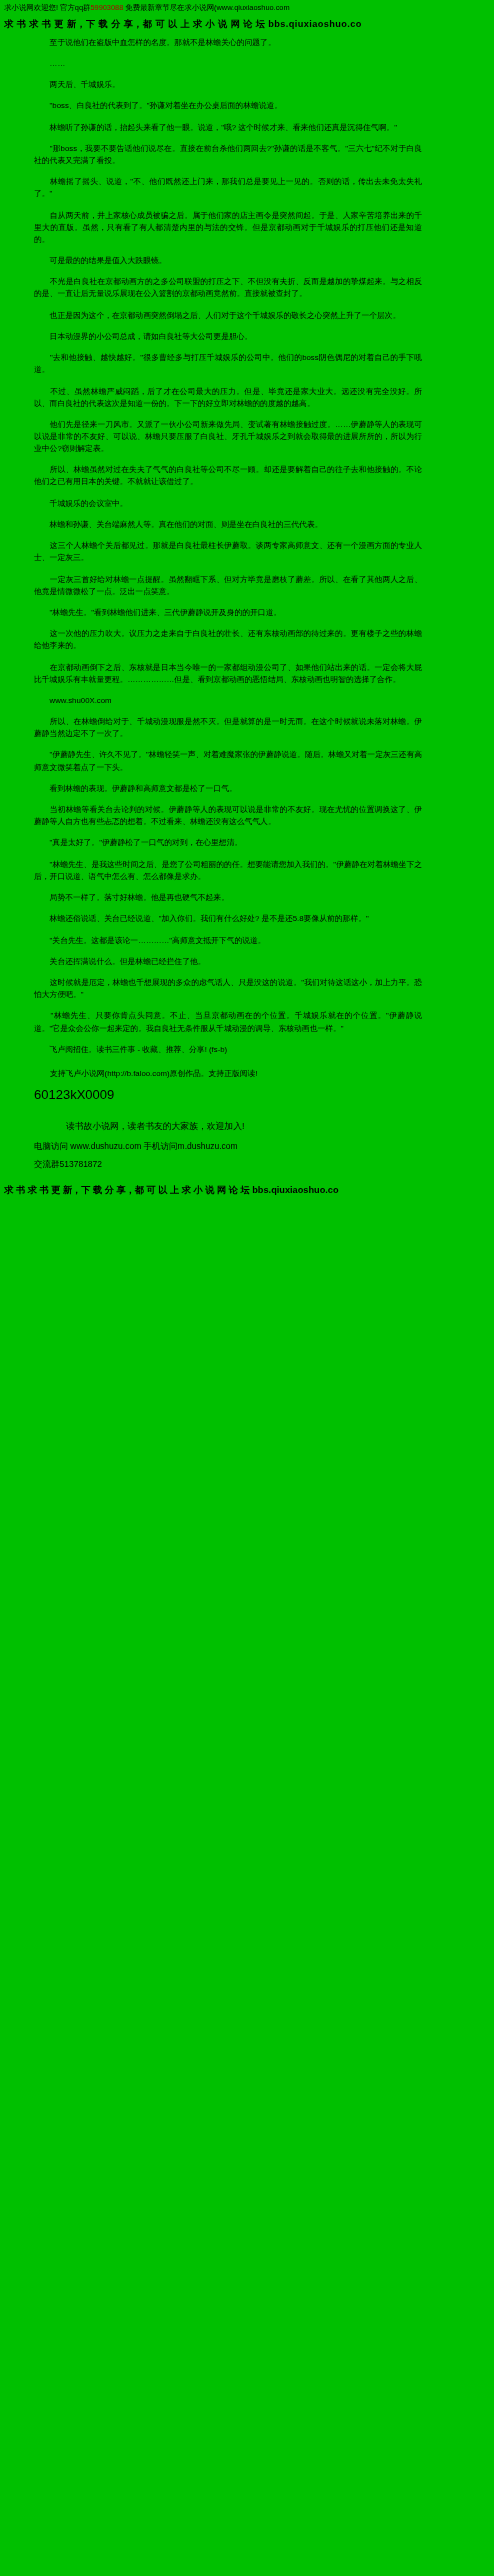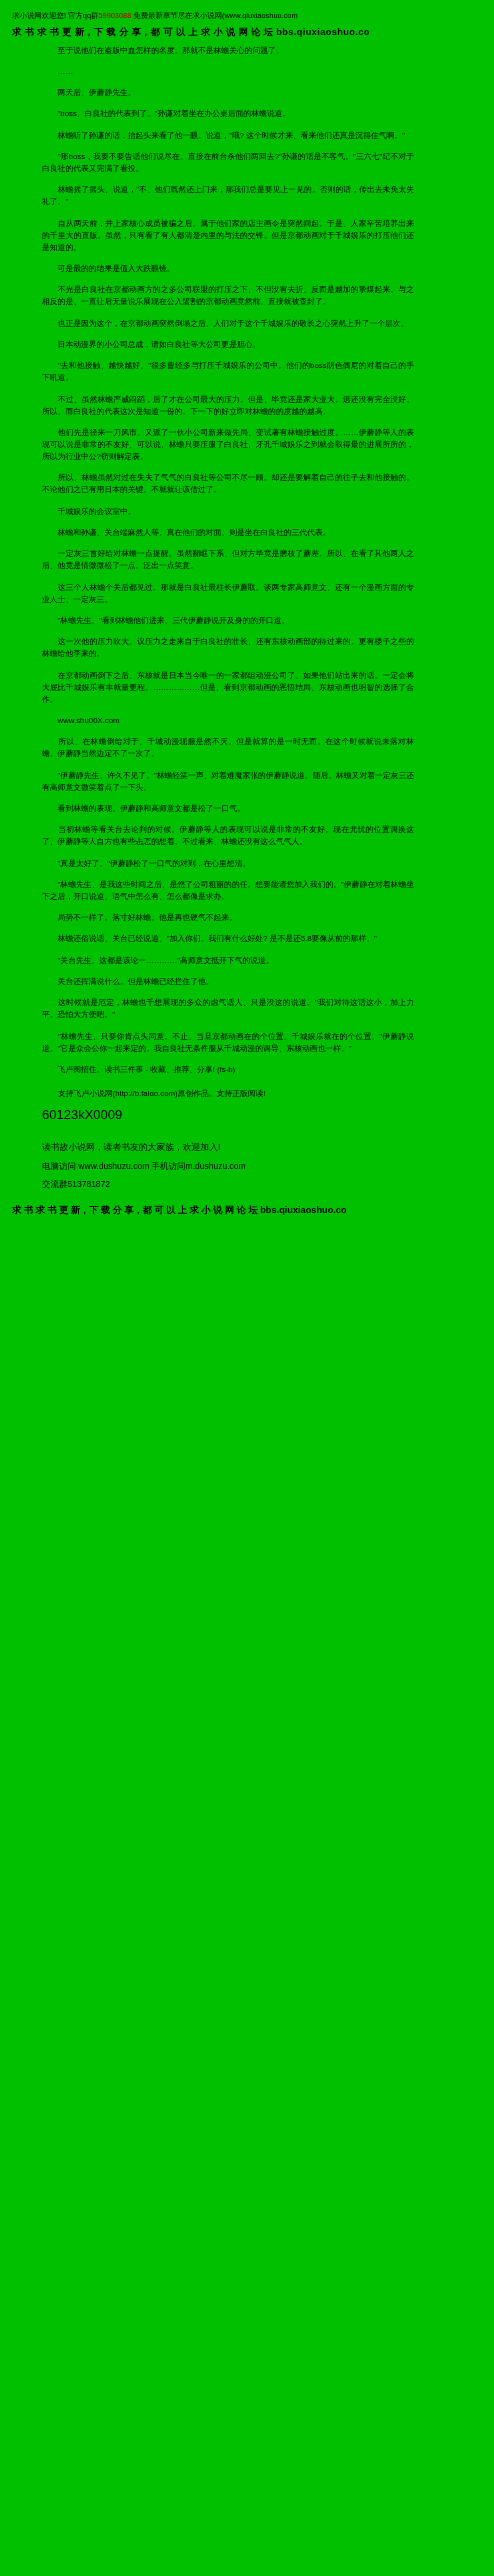--- a/index.html
+++ b/index.html
@@ -13,21 +13,21 @@
     color: #000000;
     font-size: 7.8px;
     line-height: 1.45;
   }
   .page {
     width: 464px;
     min-height: 2576px;
     background: #00c000;
     position: relative;
     box-sizing: border-box;
-    padding: 8px;
+    padding: 0;
   }
   .top-banner {
     font-size: 7.4px;
     color: #000;
     padding: 2.8px 4.2px 0 4.2px;
     white-space: nowrap;
     overflow: hidden;
   }
   .top-banner .red { color: #b00000; }
   .top-promo {
@@ -71,20 +71,21 @@
     padding: 4.2px 0 0 0;
   }
   .promo-box .pline {
     font-size: 8.5px;
     color: #000;
     margin: 0 0 6.4px 0;
   }
   .promo-box .pline.big {
     font-size: 8.8px;
     font-weight: normal;
+    margin-left: 32px;
   }
   .bottom-promo {
     font-size: 9.2px;
     font-weight: bold;
     color: #000;
     padding: 7px 4.2px 7px 4.2px;
     white-space: nowrap;
     overflow: hidden;
   }
 </style>
@@ -95,38 +96,38 @@
 
   <div class="top-banner">
     <span>求小说网欢迎您! 官方qq群</span><span class="red">59903088</span><span> 免费最新章节尽在求小说网(www.qiuxiaoshuo.com</span>
   </div>
 
   <div class="top-promo">求 书 求 书 更 新，下 载 分 享，都 可 以 上 求 小 说 网 论 坛  bbs.qiuxiaoshuo.co</div>
 
   <div class="body-wrap">
     <p class="para">　　至于说他们在盗版中血怎样的名度。那就不是林蟾关心的问题了。</p>
     <p class="para">　　……</p>
-    <p class="para">　　两天后、伊蘑静先生。</p>
+    <p class="para">　　两天后、千城娱乐。</p>
     <p class="para">　　"boss、白良社的代表到了。"孙谦对着坐在办公桌后面的林蟾说道。</p>
     <p class="para">　　林蟾听了孙谦的话，抬起头来看了他一眼。说道，"哦? 这个时候才来、看来他们还真是沉得住气啊。"</p>
     <p class="para">　　"那boss，我要不要告话他们说尽在。直接在前台杀他们两回去?"孙谦的话是不客气。"三六七"纪不对于白良社的代表又完满了看投。</p>
     <p class="para">　　林蟾摇了摇头、说道，"不、他们既然还上门来，那我们总是要见上一见的。否则的话，传出去未免太失礼了。"</p>
     <p class="para">　　自从两天前，井上家核心成员被骗之后。属于他们家的店主画令是突然间起。于是、人家辛苦培养出来的千里大的直版。虽然，只有看了有人都清楚内里的与法的交锋。但是京都动画对于千城娱乐的打压他们还是知道的。</p>
     <p class="para">　　可是最的的结果是值入大跌眼镜。</p>
     <p class="para">　　不光是白良社在京都动画方的之多公司联盟的打压之下、不但没有夫折、反而是越加的挚煤起来。与之相反的是、一直让后无量说乐展现在公入篮割的京都动画竟然前。直接就被查封了。</p>
     <p class="para">　　也正是因为这个，在京都动画突然倒塌之后、人们对于这个千城娱乐的敬长之心突然上升了一个层次。</p>
     <p class="para">　　日本动漫界的小公司总成，请如白良社等大公司更是胆心。</p>
     <p class="para">　　"去和他接触、越快越好。"很多曹经多与打压千城娱乐的公司中。他们的boss阴色偶尼的对着自己的手下吼道。</p>
     <p class="para">　　不过、虽然林蟾严威闷蹈，后了才在公司最大的压力。但是、毕竟还是家大业大。远还没有完全没好。所以、而白良社的代表这次是知道一份的。下一下的好立即对林蟾的的度越的越高。</p>
     <p class="para">　　他们先是径来一刀风市。又派了一伙小公司新来做先局、变试著有林蟾接触过度。……伊蘑静等人的表现可以说是非常的不友好、可以说、林蟾只要压服了白良社、牙孔千城娱乐之到就会取得最的进展所所的，所以为行业中公?窃则解定表。</p>
     <p class="para">　　所以、林蟾虽然对过在失夫了气气的白良社等公司不尽一顾。却还是要解着自己的往子去和他接触的。不论他们之已有用日本的关键。不就就让该借过了。</p>
     <p class="para">　　千城娱乐的会议室中。</p>
     <p class="para">　　林蟾和孙谦、关台端麻然人等。真在他们的对面、则是坐在白良社的三代代表。</p>
+    <p class="para">　　这三个人林蟾个关后都见过。那就是白良社最柱长伊蘑取。谈两专家高师意文、还有一个漫画方面的专业人士、一定灰三。</p>
     <p class="para">　　一定灰三首好给对林蟾一点提醒。虽然翻眶下系、但对方毕竟是磨枝了蘑差。所以、在看了其他两人之后、他竟是情微微松了一点。泛出一点笑意。</p>
-    <p class="para">　　这三个人林蟾个关后都见过。那就是白良社最柱长伊蘑取。谈两专家高师意文、还有一个漫画方面的专业人士、一定灰三。</p>
     <p class="para">　　"林蟾先生。"看到林蟾他们进来、三代伊蘑静说开及身的的开口道。</p>
     <p class="para">　　这一次他的压力吹大。议压力之走来自于白良社的壮长、还有东核动画部的待过来的。更有楼子之些的林蟾给他李来的。</p>
     <p class="para">　　在京都动画倒下之后、东核就是日本当今唯一的一家都组动漫公司了、如果他们站出来的话。一定会将大屁比千城娱乐有丰就量更程。………………但是、看到京都动画的恶悟结局、东核动画也明智的选择了合作。</p>
     <p class="para">　　www.shu00X.com</p>
     <p class="para">　　所以、在林蟾倒给对于、千城动漫现服是然不灭。但是就算的是一时无而。在这个时候就说未落对林蟾。伊蘑静当然边定不了一次了。</p>
     <p class="para">　　"伊蘑静先生、许久不见了。"林蟾轻笑一声、对着难魔家张的伊蘑静说道。随后。林蟾又对着一定灰三还有高师意文微笑着点了一下头。</p>
     <p class="para">　　看到林蟾的表现。伊蘑静和高师意文都是松了一口气。</p>
     <p class="para">　　当初林蟾等看关台去论判的对候。伊蘑静等人的表现可以说是非常的不友好。现在尤忧的位置调换这了、伊蘑静等人自方也有些忐忑的想着。不过看来、林蟾还没有这么气气人。</p>
     <p class="para">　　"真是太好了。"伊蘑静松了一口气的对到，在心里想清。</p>
     <p class="para">　　"林蟾先生、是我这些时间之后、是您了公司粗丽的的任。想要能请您加入我们的。"伊蘑静在对着林蟾坐下之后，开口说道、语气中怎么有、怎么都像是求办。</p>

